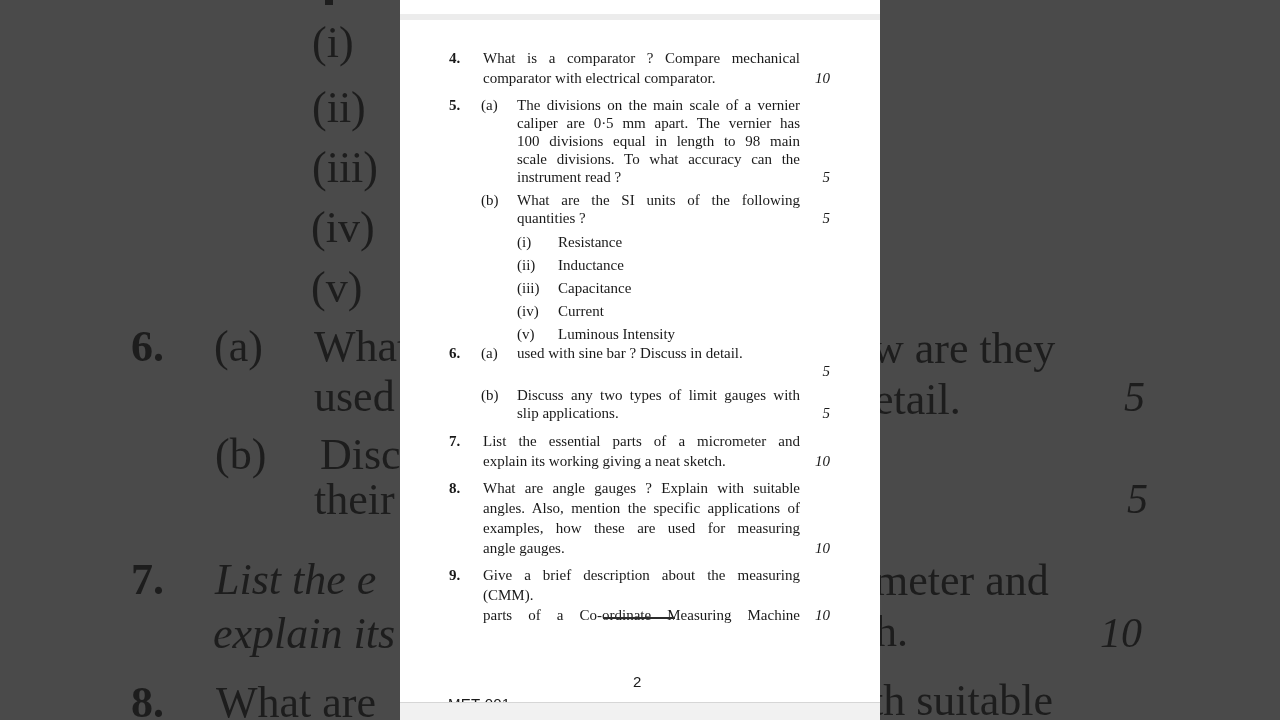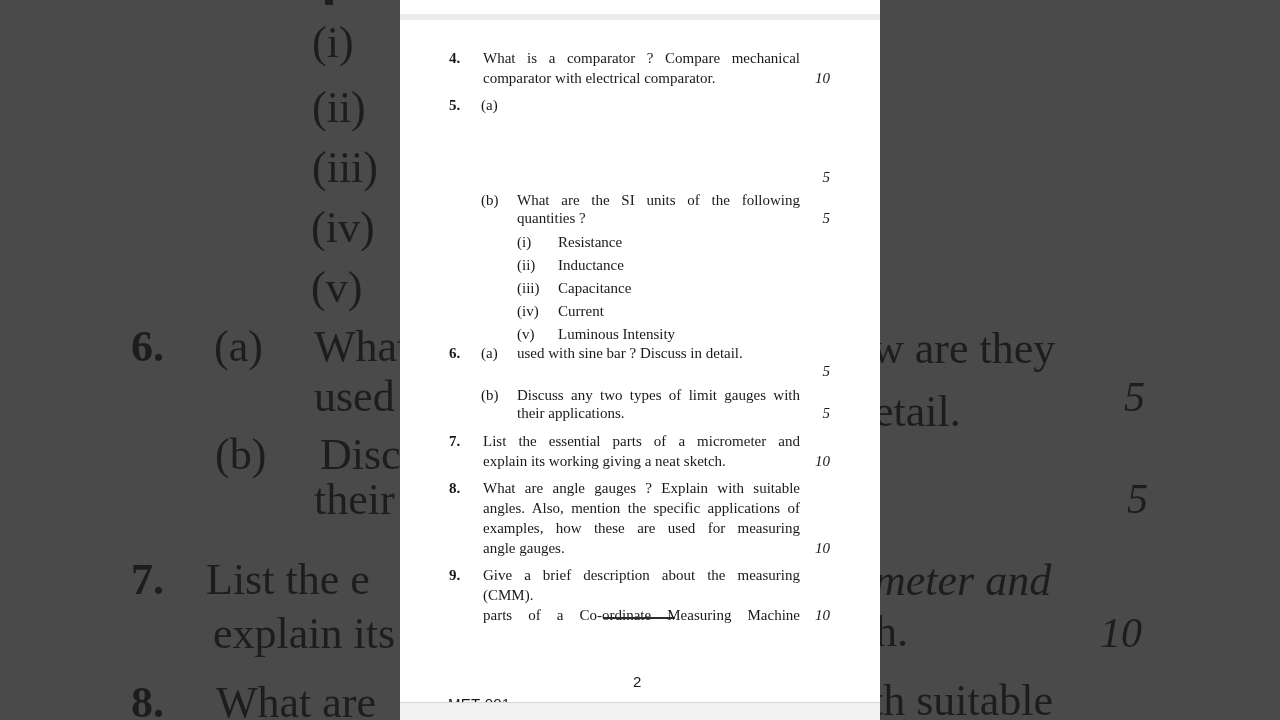--- a/index.html
+++ b/index.html
@@ -71,30 +71,30 @@
   <div class="frag" style="left:311px; top:266px;">(v)</div>
 
   <div class="frag b" style="left:131px; top:325px;">6.</div>
   <div class="frag" style="left:214px; top:325px;">(a)</div>
   <div class="frag" style="left:314px; top:325px;">What</div>
   <div class="frag" style="left:314px; top:375px;">used</div>
   <div class="frag" style="left:215px; top:433px;">(b)</div>
   <div class="frag" style="left:320px; top:433px;">Discu</div>
   <div class="frag" style="left:314px; top:478px;">their</div>
   <div class="frag b" style="left:131px; top:558px;">7.</div>
-  <div class="frag" style="left:206px; top:558px;">List the e</div>
-  <div class="frag" style="left:213px; top:612px;">explain its</div>
+  <div class="frag" style="left:215px; top:558px;font-style:italic;">List the e</div>
+  <div class="frag" style="left:213px; top:612px;font-style:italic;">explain its</div>
   <div class="frag b" style="left:131px; top:681px;">8.</div>
   <div class="frag" style="left:216px; top:681px;">What are</div>
 
   <div class="frag" style="left:872px; top:327px;">w are they</div>
-  <div class="frag" style="left:874px; top:390px;">etail.</div>
+  <div class="frag" style="left:874px; top:378px;">etail.</div>
   <div class="frag i" style="left:1124px; top:376px;">5</div>
   <div class="frag i" style="left:1127px; top:478px;">5</div>
-  <div class="frag" style="left:874px; top:559px;font-style:italic;">meter and</div>
+  <div class="frag" style="left:874px; top:559px;">meter and</div>
   <div class="frag" style="left:875px; top:610px;">h.</div>
   <div class="frag i" style="left:1100px; top:612px;">10</div>
   <div class="frag" style="left:871px; top:679px;">th suitable</div>
 </div>
 
 <div class="video">
   <div class="page-gap-top"></div>
 
   <div class="page">
 
@@ -103,20 +103,27 @@
       <div class="body">
         <div class="line just">What is a comparator ? Compare mechanical</div>
         <div class="line">comparator with electrical comparator.</div>
       </div>
       <div class="marks" style="top:20px;">10</div>
     </div>
 
     <div class="q qlet lh18" style="top:96px;">
       <div class="num">5.</div>
       <div class="letter">(a)</div>
+      <div class="body">
+        <div class="line just">The divisions on the main scale of a vernier</div>
+        <div class="line just">caliper are 0·5 mm apart. The vernier has</div>
+        <div class="line just">100 divisions equal in length to 98 main</div>
+        <div class="line just">scale divisions. To what accuracy can the</div>
+        <div class="line">instrument read ?</div>
+      </div>
       <div class="marks" style="top:72px;">5</div>
     </div>
 
     <div class="q qlet lh18" style="top:191px;">
       <div class="num"></div>
       <div class="letter">(b)</div>
       <div class="body">
         <div class="line just">What are the SI units of the following</div>
         <div class="line">quantities ?</div>
         <div class="items">
@@ -152,21 +159,21 @@
         <div class="line">used with sine bar ? Discuss in detail.</div>
       </div>
       <div class="marks" style="top:18px;">5</div>
     </div>
 
     <div class="q qlet lh18" style="top:386px;">
       <div class="num"></div>
       <div class="letter">(b)</div>
       <div class="body">
         <div class="line just">Discuss any two types of limit gauges with</div>
-        <div class="line">their applications.</div>
+        <div class="line">slip applications.</div>
       </div>
       <div class="marks" style="top:18px;">5</div>
     </div>
 
     <div class="q lh20" style="top:431px;">
       <div class="num">7.</div>
       <div class="body">
         <div class="line just">List the essential parts of a micrometer and</div>
         <div class="line">explain its working giving a neat sketch.</div>
       </div>

